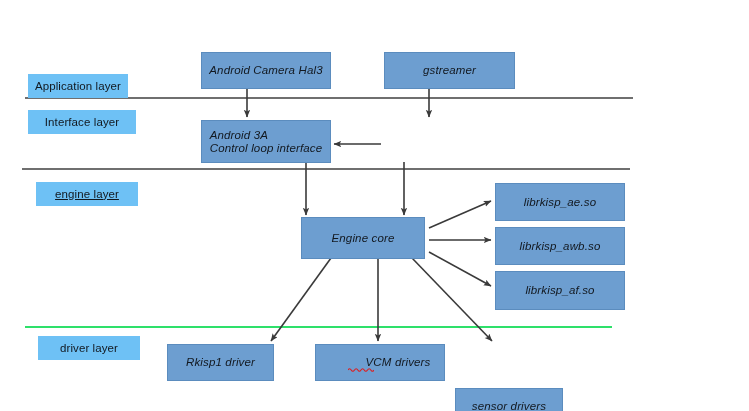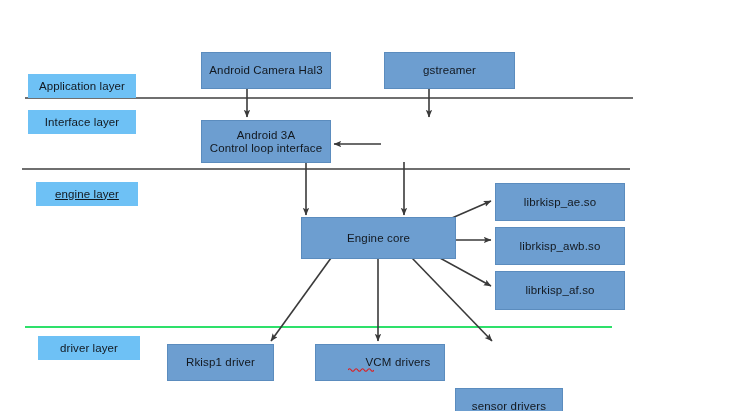--- a/index.html
+++ b/index.html
@@ -29,23 +29,23 @@
     position: absolute;
     box-sizing: border-box;
     background: #6d9ed0;
     border: 1px solid #5b8cbe;
     color: #12181f;
     font-size: 11.5px;
     line-height: 13px;
     display: flex;
     align-items: center;
     justify-content: center;
-    text-align: center;
     white-space: pre-line;
     letter-spacing: 0.15px;
+    font-style: italic;
   }
   .layer-label {
     position: absolute;
     box-sizing: border-box;
     background: #6ec1f5;
     color: #12181f;
     font-size: 11.5px;
     line-height: 13px;
     display: flex;
     align-items: center;
@@ -101,32 +101,32 @@
       <path d="M429,252 L491,286"></path>
 
       <path d="M331,258 L271,341"></path>
 
       <path d="M378,258 L378,341"></path>
 
       <path d="M412,258 L492,341"></path>
     </g>
   </svg>
 
-  <div class="layer-label" style="left:28px; top:74px; width:108px; height:24px;">Application layer</div>
+  <div class="layer-label" style="left:28px; top:74px; width:100px; height:24px;">Application layer</div>
   <div class="layer-label" style="left:28px; top:110px; width:108px; height:24px;">Interface  layer</div>
   <div class="layer-label" style="left:36px; top:182px; width:102px; height:24px;text-decoration:underline;">engine layer</div>
   <div class="layer-label" style="left:38px; top:336px; width:102px; height:24px;">driver layer</div>
 
   <div class="node" style="left:201px; top:52px; width:130px; height:37px;">Android Camera Hal3</div>
   <div class="node" style="left:384px; top:52px; width:131px; height:37px;">gstreamer</div>
 
   <div class="node" style="left:201px; top:120px; width:130px; height:43px;">Android 3A
 Control loop interface</div>
 
-  <div class="node" style="left:301px; top:217px; width:155px; height:42px;">Engine core</div>
+  <div class="node" style="left:301px; top:217px; width:124px; height:42px;">Engine core</div>
   <div class="node" style="left:495px; top:183px; width:130px; height:38px;">librkisp_ae.so</div>
   <div class="node" style="left:495px; top:227px; width:130px; height:38px;">librkisp_awb.so</div>
   <div class="node" style="left:495px; top:271px; width:130px; height:39px;">librkisp_af.so</div>
 
   <div class="node" style="left:167px; top:344px; width:107px; height:37px;">Rkisp1 driver</div>
   <div class="node" style="left:315px; top:344px; width:130px; height:37px;padding-left:36px;">VCM drivers</div>
   <div class="node" style="left:455px; top:344px; width:108px; height:37px;margin-top:44px;">sensor drivers</div>
 
   <svg class="spell-error" style="left:348px; top:367px; width:26px; height:5px;" viewBox="0 0 26 5">
     <path d="M0,3 Q1.6,0.4 3.2,3 T6.5,3 T9.8,3 T13,3 T16.2,3 T19.5,3 T22.8,3 T26,3" stroke="#e01b1b" stroke-width="1.1" fill="none"></path>

